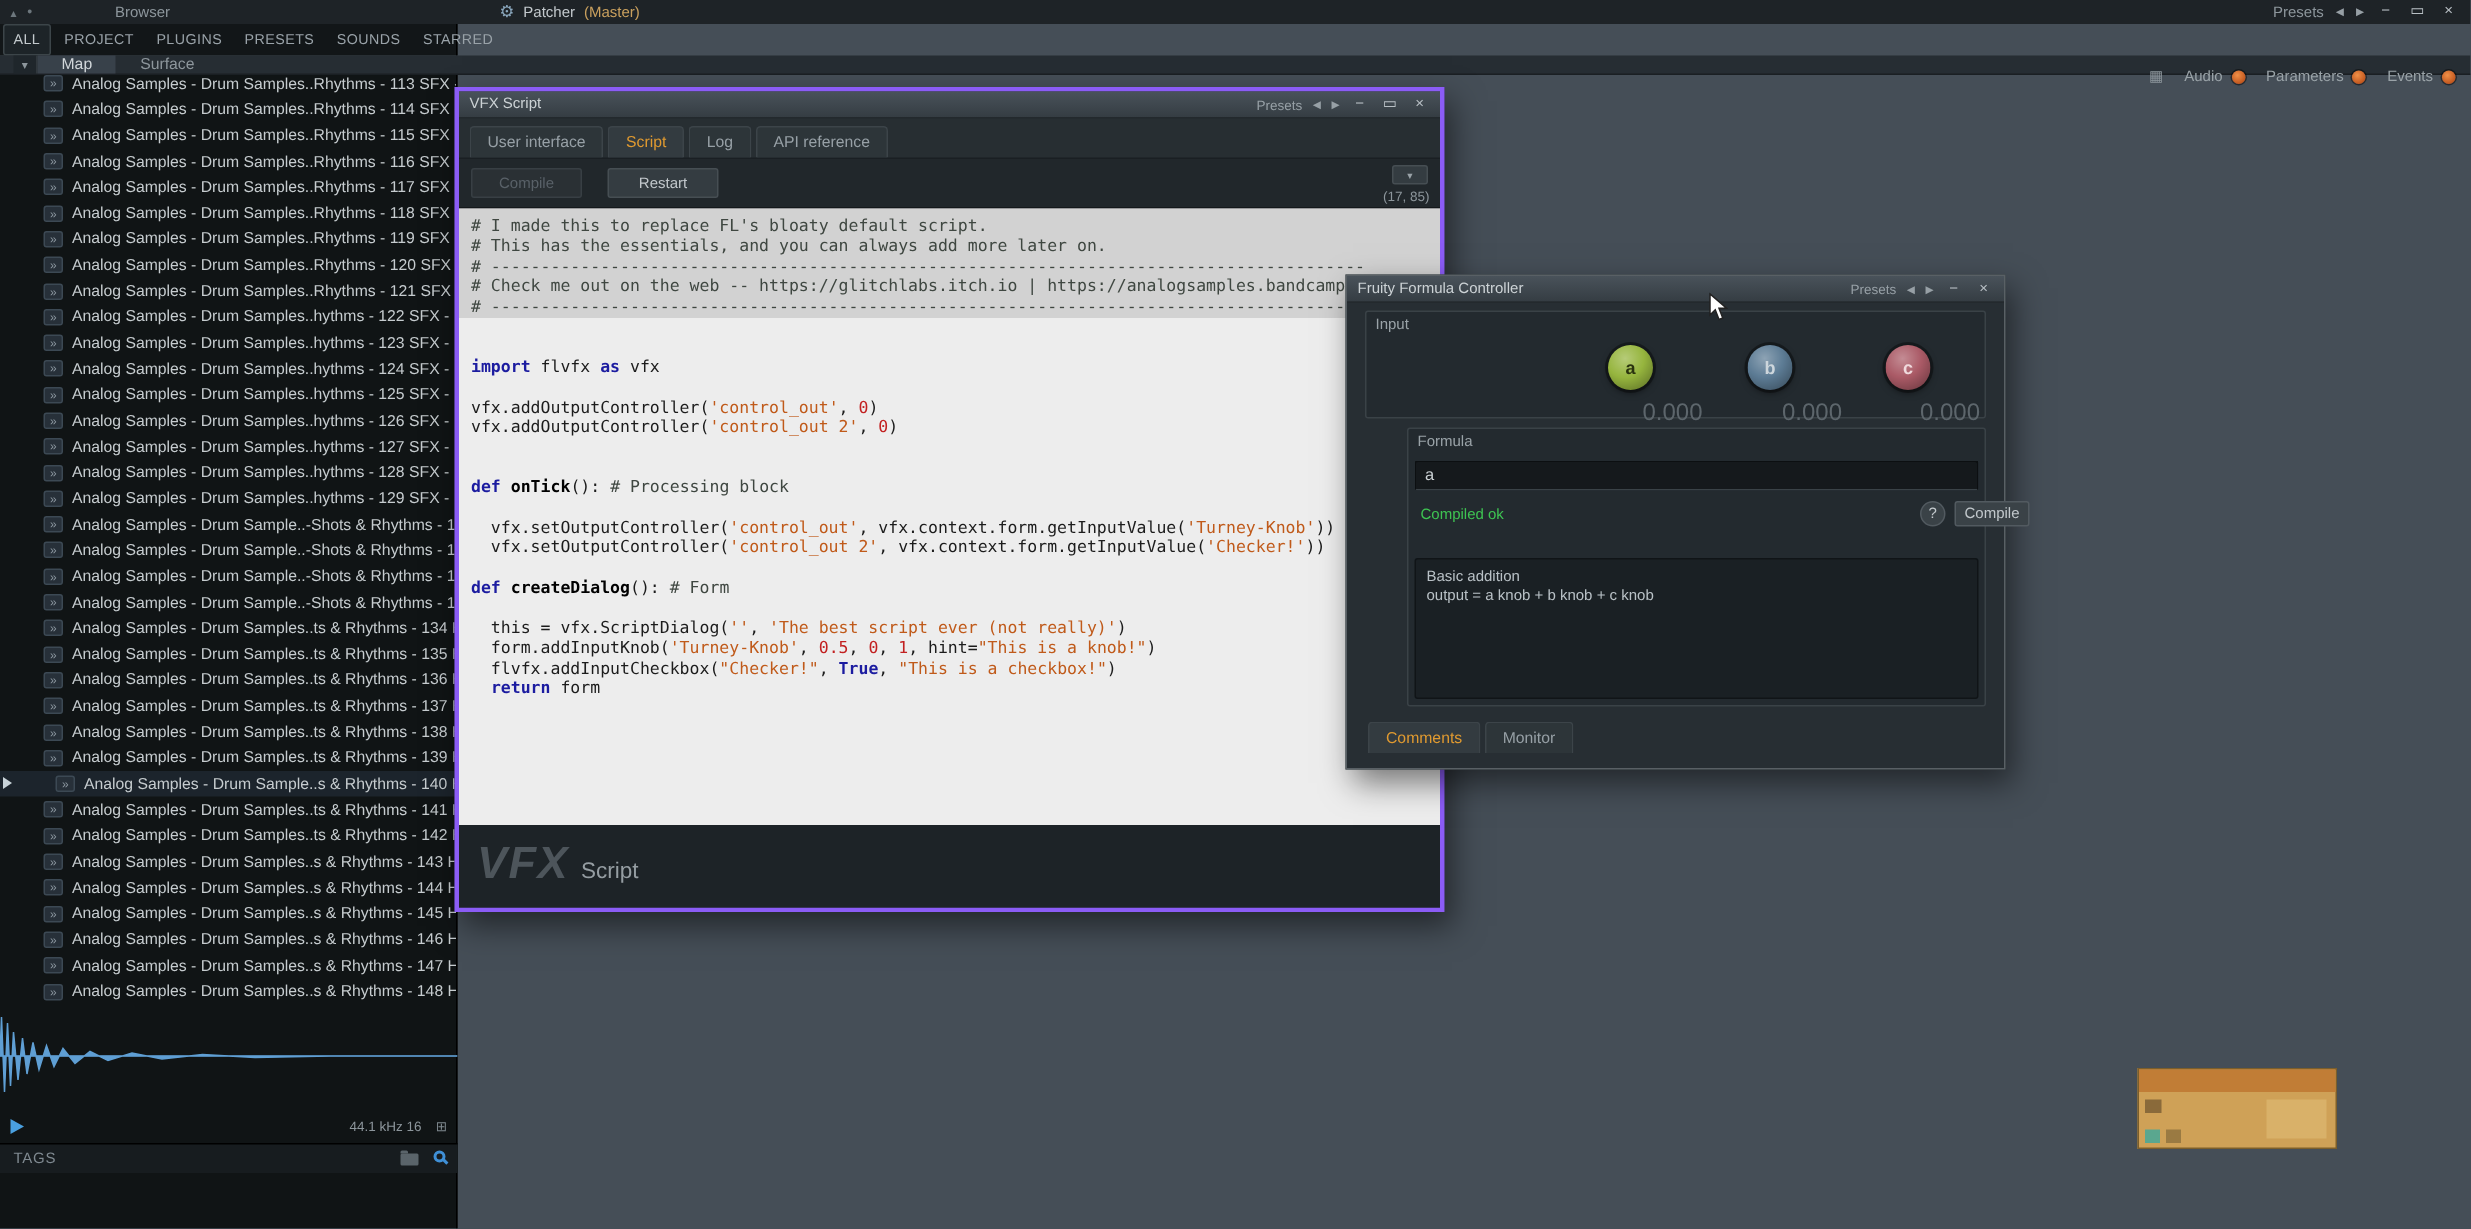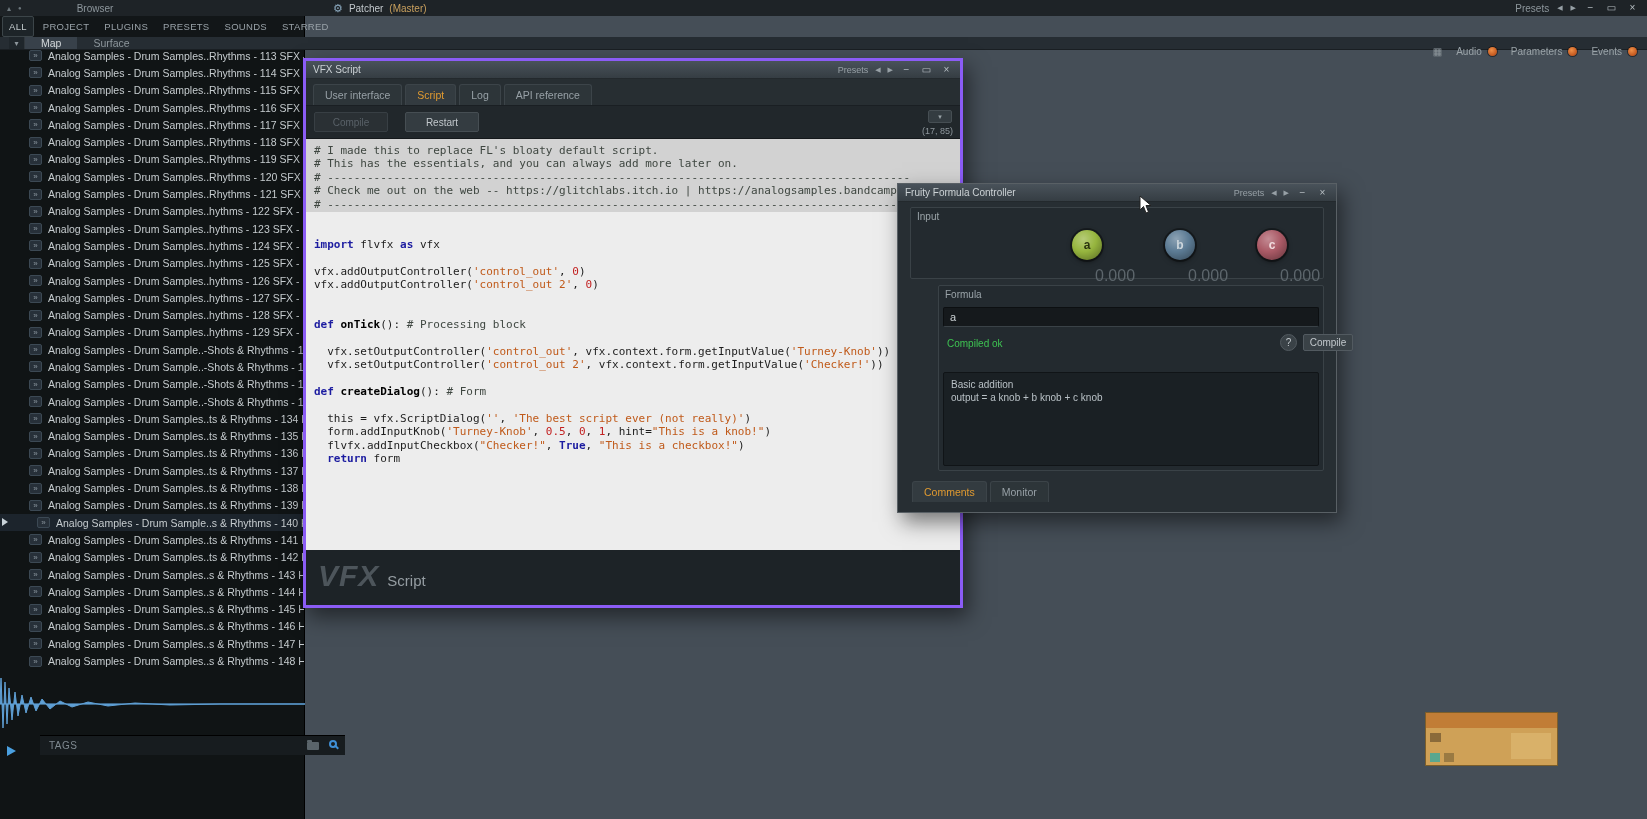--- a/index.html
+++ b/index.html
@@ -41,21 +41,21 @@
   .b-item{position:relative;height:17.3px;display:flex;align-items:center;gap:6px;padding-left:29px;white-space:nowrap;overflow:hidden;}
   .b-item.sel{padding-left:37px;background:#1c242c;}
   .b-item.sel::before{content:"";position:absolute;left:2px;top:4px;border-left:6px solid #c8d2d8;border-top:4.5px solid transparent;border-bottom:4.5px solid transparent;}
   .b-icon{flex:0 0 13px;height:11px;background:#273039;border:1px solid #3c4954;border-radius:2px;color:#8c97a0;font-size:8px;line-height:9px;text-align:center;}
   .b-label{font-size:10.5px;color:#c6cccf;}
   #wave-area{position:absolute;left:0;top:624px;width:305px;height:72px;}
   #preview-controls{position:absolute;left:0;top:698px;width:305px;height:18px;display:flex;align-items:center;}
   .play-icon{margin-left:7px;border-left:9px solid #4aa0e0;border-top:5.5px solid transparent;border-bottom:5.5px solid transparent;}
   .sample-info{position:absolute;right:24px;font-size:9px;color:#8d969c;}
   .format-icon{position:absolute;right:7px;font-size:9px;color:#7d878d;}
-  #tags-bar{position:absolute;left:0;top:691px;width:305px;height:20px;background:#171c1f;border-top:1px solid #000;display:flex;align-items:center;margin-left:40px;}
+  #tags-bar{position:absolute;left:0;top:718px;width:305px;height:20px;background:#171c1f;border-top:1px solid #000;display:flex;align-items:center;}
   .tags-label{margin-left:9px;font-size:10px;color:#7f8990;letter-spacing:.5px;}
   .folder-icon{position:absolute;right:26px;top:6px;width:12px;height:8px;background:#5a646a;border-radius:1px;}
   .folder-icon::before{content:"";position:absolute;top:-2px;left:0;width:5px;height:2px;background:#5a646a;border-radius:1px 1px 0 0;}
   .search-icon{position:absolute;right:8px;top:4px;width:8px;height:8px;border:2px solid #3f8fd6;border-radius:50%;}
   .search-icon::after{content:"";position:absolute;width:5px;height:2px;background:#3f8fd6;transform:rotate(45deg);right:-4px;bottom:-2px;}
 
   
   .win-titlebar{height:18px;background:linear-gradient(#49525a,#353d43);display:flex;align-items:center;padding:0 7px;flex:0 0 18px;border-bottom:1px solid #23292d;}
   .win-title{font-size:10px;color:#ccd2d5;}
   .win-right{margin-left:auto;display:flex;align-items:center;gap:7px;font-size:9px;color:#97a0a6;}

